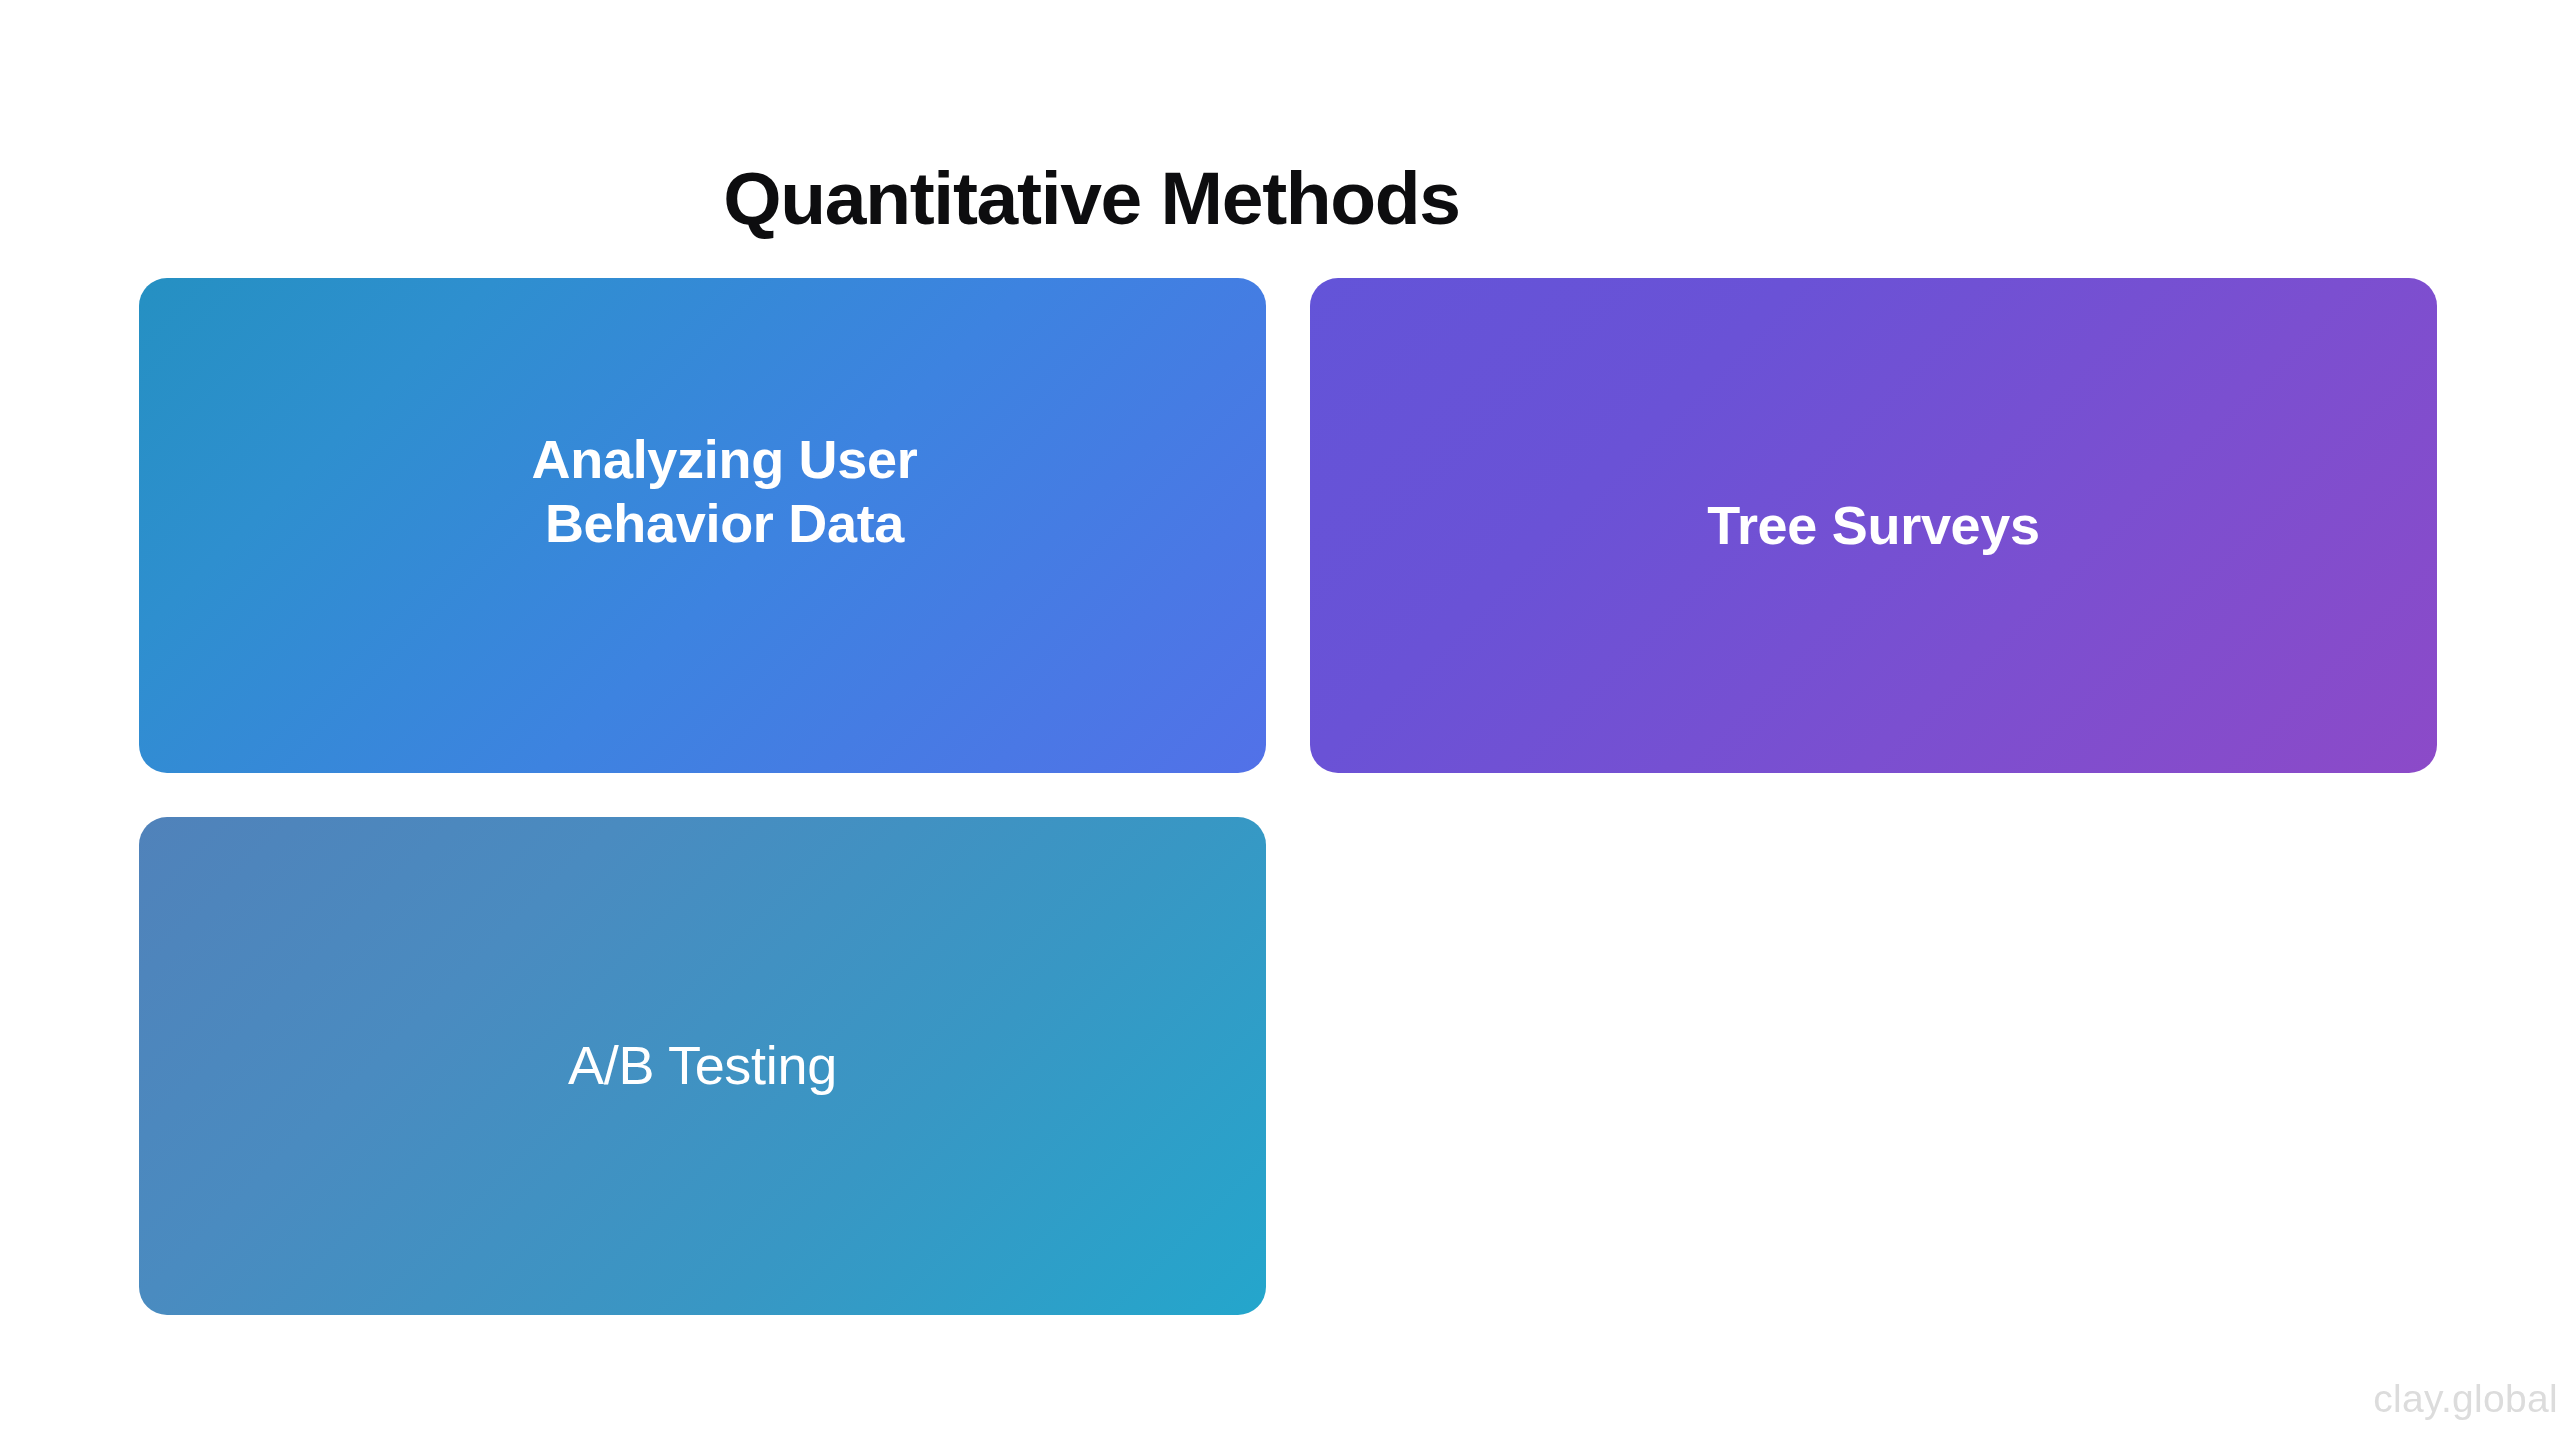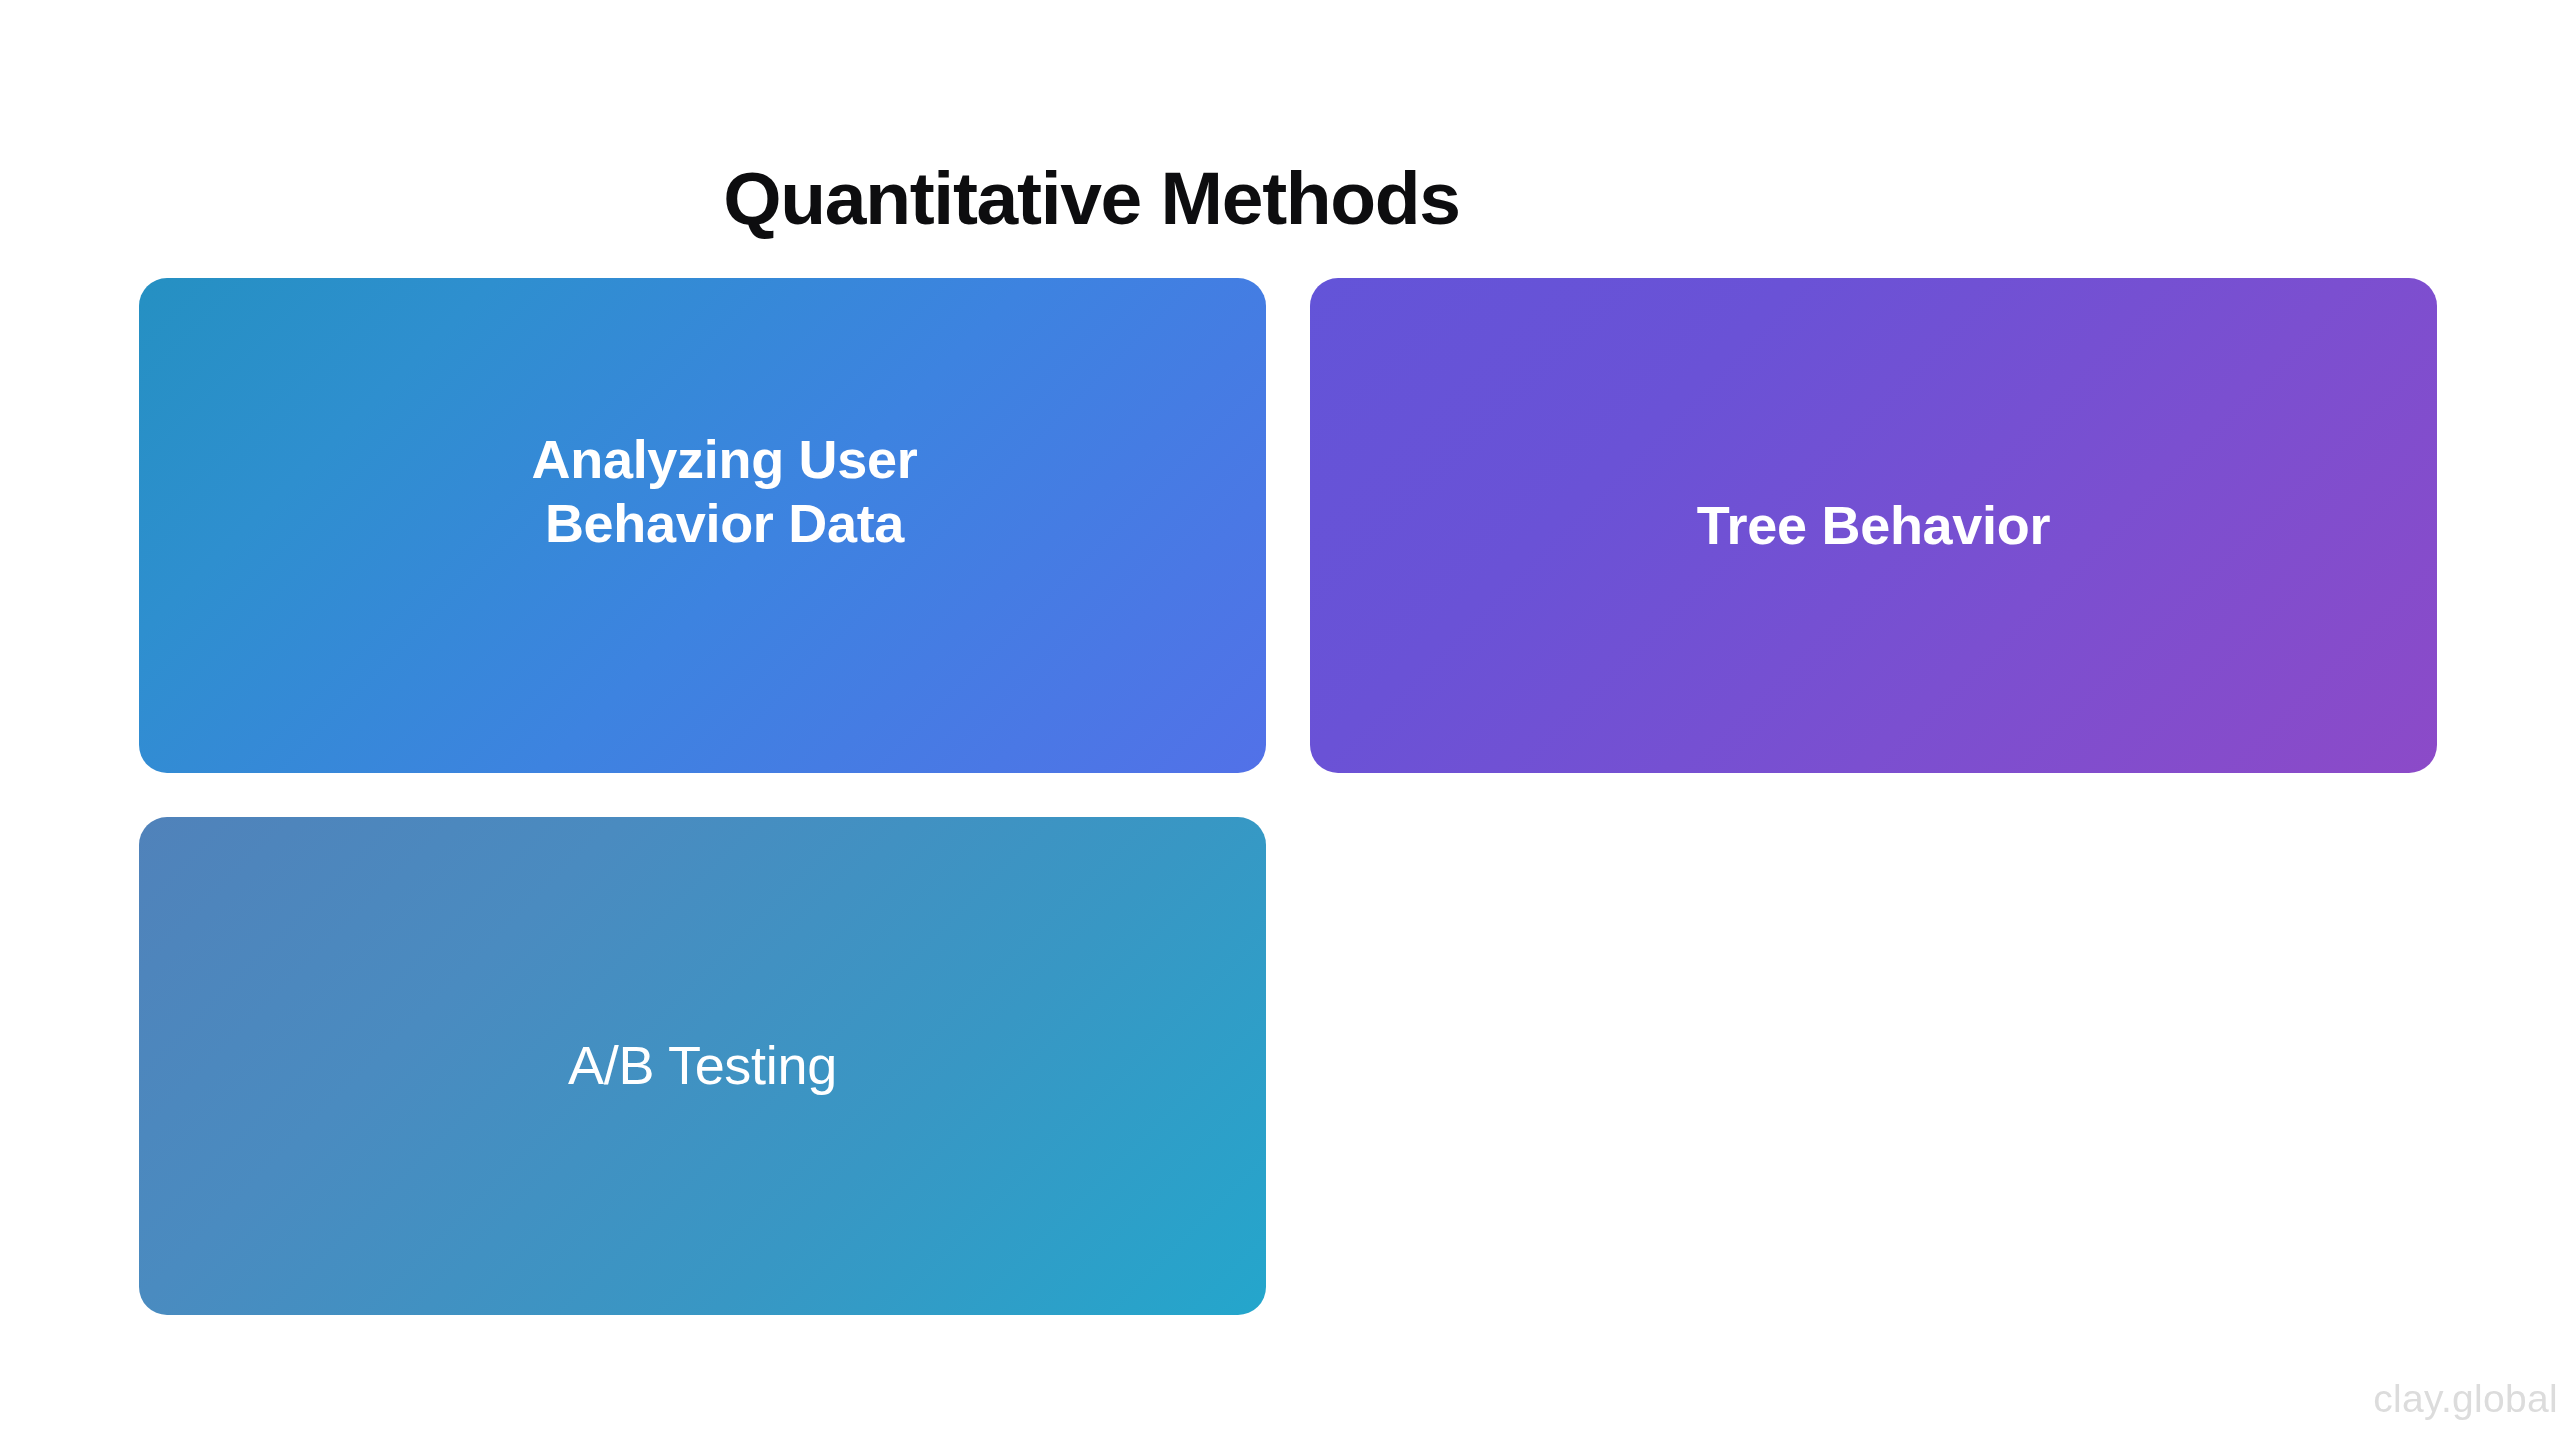--- a/index.html
+++ b/index.html
@@ -111,21 +111,21 @@
 
   <div class="card-grid">
 
     <div class="card card--c1">
       <span class="card-label">Analyzing User
 Behavior Data</span>
     </div>
 
 
     <div class="card card--c3">
-      <span class="card-label">Tree Behavior</span>
+      <span class="card-label">Tree Surveys</span>
     </div>
 
     <div class="card card--c4">
       <span class="card-label">A/B Testing</span>
     </div>
 
   </div>
 
   <div class="watermark">clay.global</div>
 

